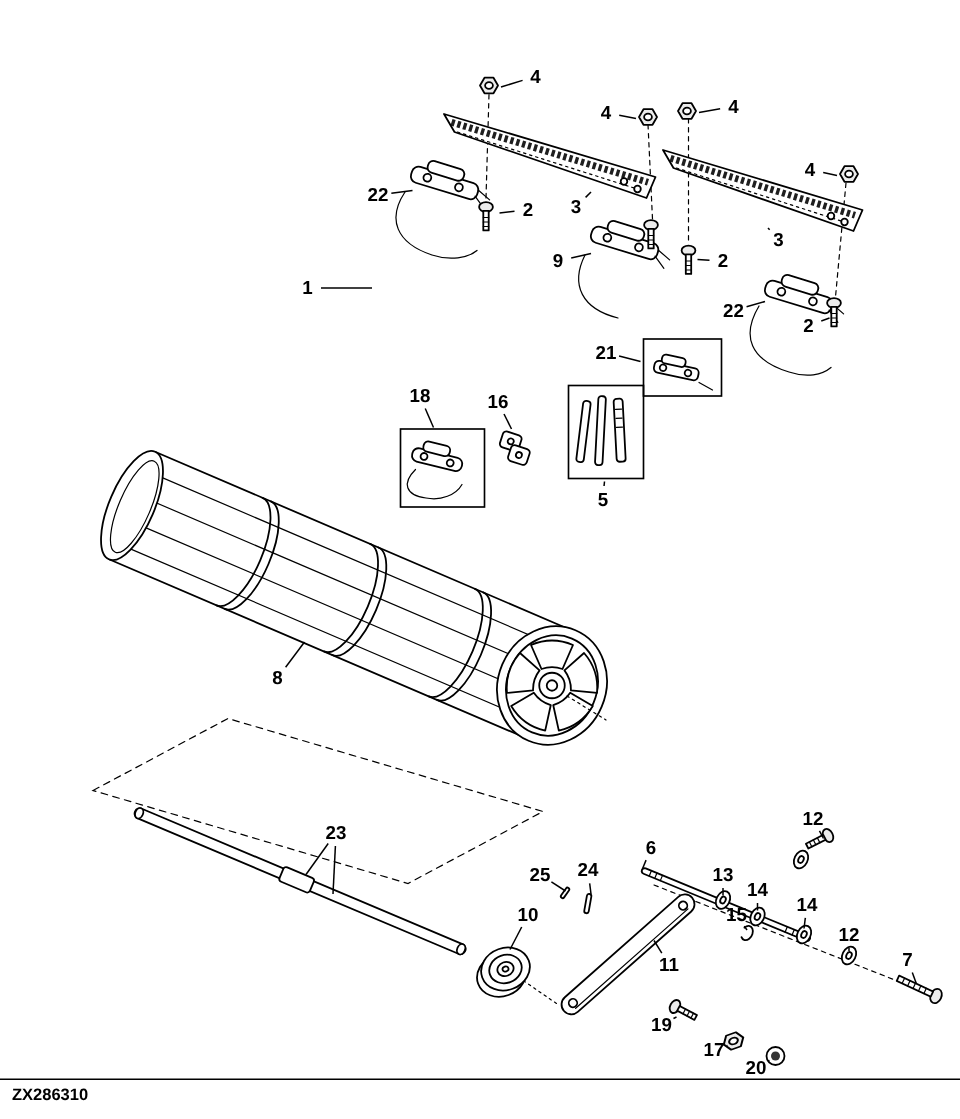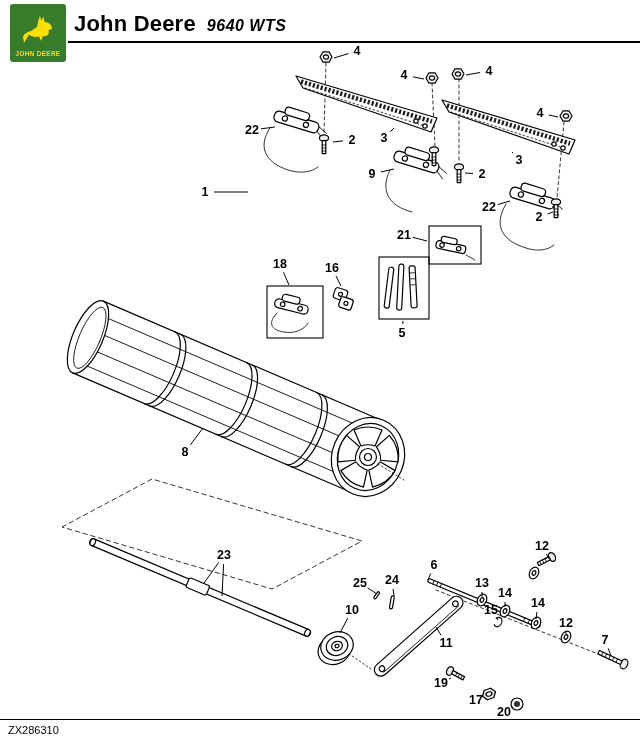--- a/index.html
+++ b/index.html
@@ -6,21 +6,21 @@
   html,body{width:640px;height:746px;background:#fff;font-family:"Liberation Sans",sans-serif;overflow:hidden}
   #page{position:relative;width:640px;height:746px;background:#fff}
   #diagram-svg{position:absolute;top:0;left:0}
   .header{position:absolute;top:0;left:0;width:640px;height:64px;z-index:3}
   .logo{position:absolute;top:4px;left:10px;width:56px;height:58px}
   .title{position:absolute;top:11px;left:74px;display:flex;align-items:baseline;gap:11px;white-space:nowrap}
   .brand{font-size:22px;font-weight:bold;color:#000;letter-spacing:.2px}
   .model{font-size:16px;font-weight:bold;font-style:italic;color:#000;letter-spacing:.5px}
   .header-rule{position:absolute;top:41px;left:68px;width:572px;height:2px;background:#000}
   .footer-rule{position:absolute;top:719px;left:0;width:640px;height:1px;background:#000}
-  .figure-code{position:absolute;top:724px;left:8px;font-size:11px;font-weight:normal;color:#000;z-index:3}
+  .figure-code{position:absolute;top:724px;left:8px;font-size:11px;font-weight:bold;color:#000;z-index:3}
   .logo-text{font-family:"Liberation Sans",sans-serif;font-size:6.3px;font-weight:bold;letter-spacing:.4px;text-anchor:middle}
   
   .oln{fill:#fff;stroke:#000;stroke-width:1.2;stroke-linejoin:round}
   .fill-lt{fill:#ececec}
   .ln{fill:none;stroke:#000;stroke-width:1.2;stroke-linecap:round}
   .thin{stroke-width:.8}
   .dot{stroke-dasharray:1.6,2.6}
   .dash{stroke-dasharray:4.5,3.6}
   .dash2{stroke-dasharray:3,3;stroke-width:.8}
   .serr{fill:none;stroke:#000;stroke-width:4.6;stroke-dasharray:2.2,1.9;opacity:.88}
@@ -318,31 +318,17 @@
         <text x="605" y="644" class="callout">7</text>
         <line x1="449.0" y1="679.0" x2="451" y2="678" class="leader"></line>
         <text x="441" y="687" class="callout">19</text>
         <line x1="484.5" y1="697.2" x2="485" y2="697" class="leader"></line>
         <text x="476" y="704" class="callout">17</text>
         <line x1="511.9" y1="707.6" x2="513" y2="707" class="leader"></line>
         <text x="504" y="716" class="callout">20</text>
       </g>
   </svg>
 
-  <div class="header">
-    <svg class="logo" width="56" height="58" viewBox="0 0 56 58">
-      <rect x="0" y="0" width="56" height="58" rx="3" fill="#367C2B"></rect>
-      <path d="M11,37 C13,30 17,28 21,27 C23,26 25,24 27,23 L28.5,16 L30,12 L31.5,16.5 L33.5,12.5 L34.5,18
-               C39,18 42,21 42,25 L38.5,26 C40,30 37,33 33,32 L31,37 L29,32.5
-               C25,33.5 21,32.5 19,30.5 L14,39 L13,32.5 C12,33 11,38 11,37 Z" fill="#FFDE00"></path>
-      <text class="logo-text" x="28" y="52" fill="#FFDE00">JOHN DEERE</text>
-    </svg>
-    <div class="title">
-      <span class="brand">John Deere</span>
-      <span class="model">9640 WTS</span>
-    </div>
-    <div class="header-rule"></div>
-  </div>
 
   <div class="footer-rule"></div>
   <div class="figure-code">ZX286310</div>
 
 </div>
 
 </body></html>

